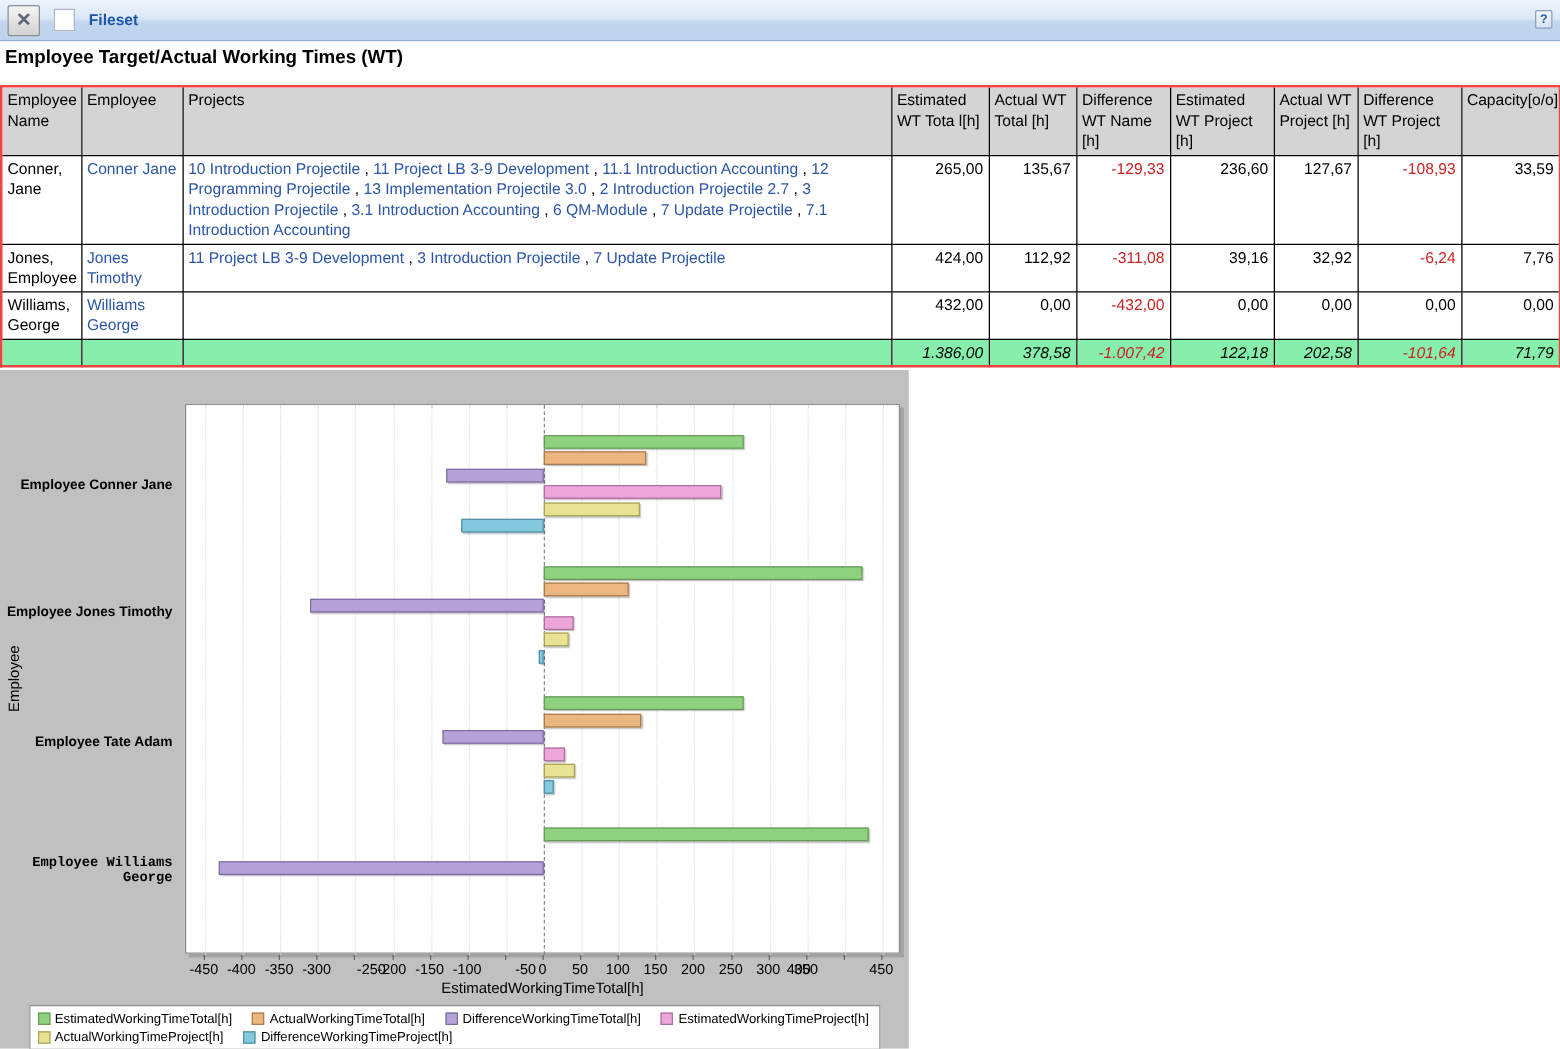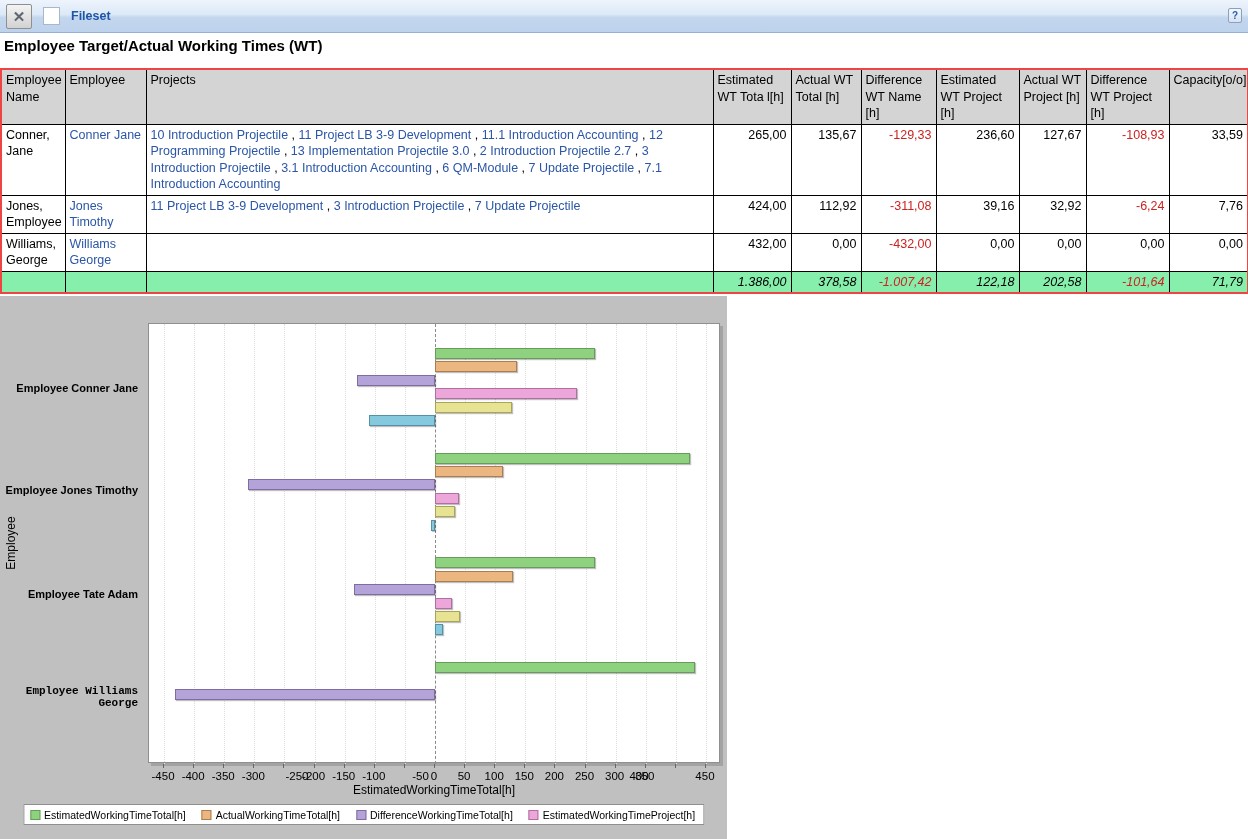--- a/index.html
+++ b/index.html
@@ -265,20 +265,30 @@
         </div>
         <div class="legend-item">
           <span class="swatch" style="background: rgb(180, 163, 216); border: 1px solid rgb(127, 109, 161);"></span>
           <span>DifferenceWorkingTimeTotal[h]</span>
         </div>
         <div class="legend-item">
           <span class="swatch" style="background: rgb(237, 166, 218); border: 1px solid rgb(175, 111, 160);"></span>
           <span>EstimatedWorkingTimeProject[h]</span>
         </div>
       </div>
+      <div class="legend-row">
+        <div class="legend-item">
+          <span class="swatch" style="background: rgb(231, 227, 146); border: 1px solid rgb(168, 164, 90);"></span>
+          <span>ActualWorkingTimeProject[h]</span>
+        </div>
+        <div class="legend-item">
+          <span class="swatch" style="background: rgb(132, 201, 222); border: 1px solid rgb(84, 144, 166);"></span>
+          <span>DifferenceWorkingTimeProject[h]</span>
+        </div>
+      </div>
     </div>
 <div class="tickmark" style="left: 163.053px; top: 468px;"></div>
     <div class="xtick" style="left: 138.053px; top: 474px;">-450</div>
     <div class="tickmark" style="left: 193.158px; top: 468px;"></div>
     <div class="xtick" style="left: 168.158px; top: 474px;">-400</div>
     <div class="tickmark" style="left: 223.263px; top: 468px;"></div>
     <div class="xtick" style="left: 198.263px; top: 474px;">-350</div>
     <div class="tickmark" style="left: 253.368px; top: 468px;"></div>
     <div class="xtick" style="left: 228.368px; top: 474px;">-300</div>
     <div class="tickmark" style="left: 283.474px; top: 468px;"></div>

